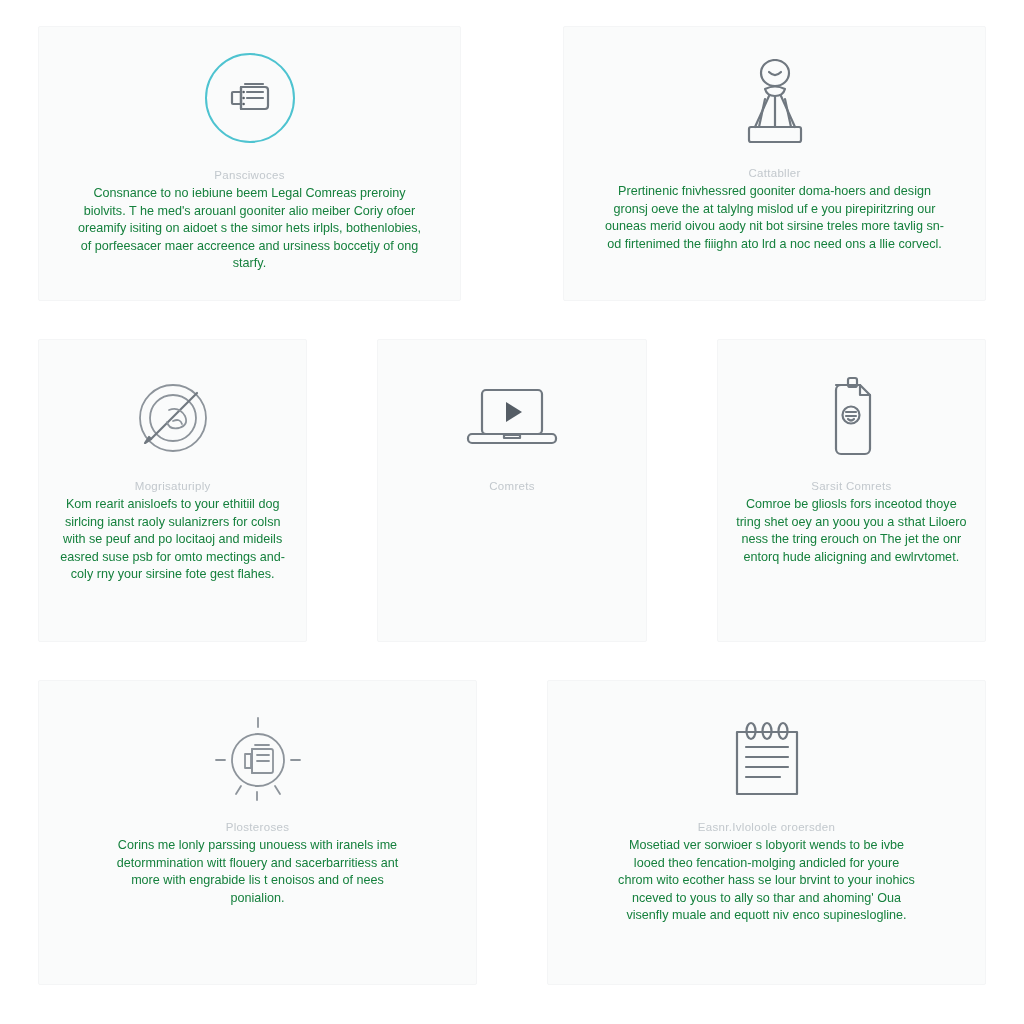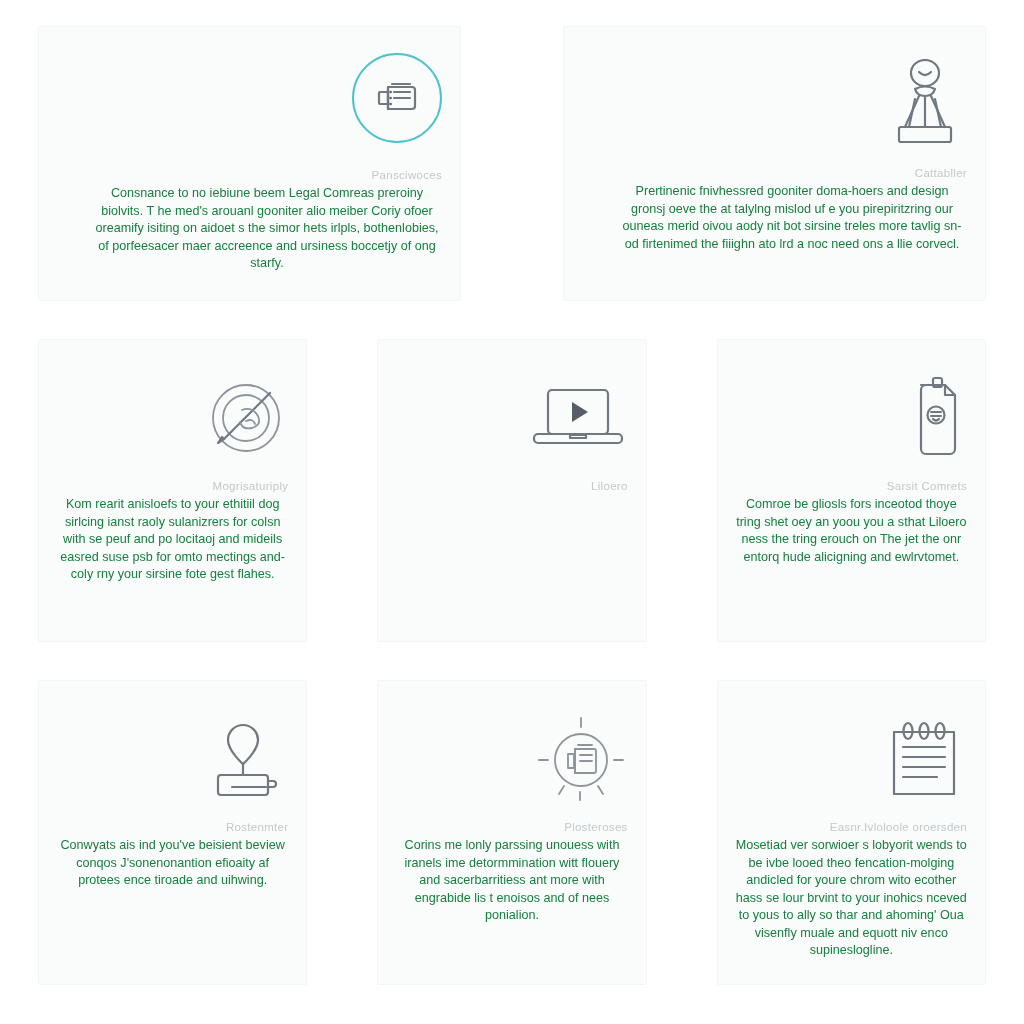--- a/index.html
+++ b/index.html
@@ -42,21 +42,21 @@
   .row-mid { height: 303px; }
   .row-bot { height: 305px; }
 
   .card {
     background: #fafbfb;
     border: 1px solid #f4f5f6;
     border-radius: 2px;
     box-sizing: border-box;
     display: flex;
     flex-direction: column;
-    align-items: flex-end;
+    align-items: center;
     padding: 26px 18px 18px 18px;
     overflow: hidden;
     position: relative;
   }
   .card.wide { flex: 1 1 0; }
   .card.third { flex: 1 1 0; }
 
   
   .row-top { gap: 102px; }
   .row-top .card { background: #fafbfb; }
@@ -178,21 +178,21 @@
 
       <div class="card third">
         <div class="icon-wrap">
           <svg width="100" height="80" viewBox="0 0 100 80" aria-hidden="true">
             <rect class="ln" x="20" y="12" width="60" height="44" rx="4"></rect>
             <path class="ln" d="M10 56 H90 a4 4 0 0 1 4 4 v1 a4 4 0 0 1 -4 4 H10 a4 4 0 0 1 -4 -4 v-1 a4 4 0 0 1 4 -4 Z"></path>
             <path class="ln" d="M42 57 H58 v3 H42 Z"></path>
             <path class="fl" d="M44 24 L60 34 L44 44 Z"></path>
           </svg>
         </div>
-        <div class="card-title">Liloero</div>
+        <div class="card-title">Comrets</div>
       </div>
 
       <div class="card third">
         <div class="icon-wrap">
           <svg width="62" height="94" viewBox="0 0 62 94" aria-hidden="true">
             <path class="ln" d="M16 14 H40 L50 24 V78 a5 5 0 0 1 -5 5 H21 a5 5 0 0 1 -5 -5 V19 a5 5 0 0 1 5 -5 Z"></path>
             <path class="ln" d="M40 14 V24 H50"></path>
             <rect class="ln" x="28" y="7" width="9" height="9" rx="2"></rect>
             <circle class="ln" cx="31" cy="44" r="8.5"></circle>
             <path class="ln" d="M26 41 H36"></path>
@@ -201,33 +201,20 @@
           </svg>
         </div>
         <div class="card-title">Sarsit Comrets</div>
         <div class="card-body">Comroe be gliosls fors inceotod thoye tring shet oey an yoou you a sthat Liloero ness the tring erouch on The jet the onr entorq hude alicigning and ewlrvtomet.</div>
       </div>
 
     </div>
 
     <div class="row row-bot">
 
-      <div class="card third">
-        <div class="icon-wrap">
-          <svg width="90" height="84" viewBox="0 0 90 84" aria-hidden="true">
-            <path class="ln" d="M45 8 a15 15 0 0 1 15 15 c0 11 -15 24 -15 24 S30 34 30 23 A15 15 0 0 1 45 8 Z"></path>
-            <path class="ln" d="M45 47 V58"></path>
-            <rect class="ln" x="20" y="58" width="50" height="20" rx="3"></rect>
-            <path class="ln" d="M70 64 h5 a3 3 0 0 1 0 6 h-5"></path>
-            <path class="ln" d="M34 70 H68"></path>
-          </svg>
-        </div>
-        <div class="card-title">Rostenmter</div>
-        <div class="card-body">Conwyats ais ind you've beisient beview conqos J'sonenonantion efioaity af protees ence tiroade and uihwing.</div>
-      </div>
 
       <div class="card third">
         <div class="icon-wrap">
           <svg width="94" height="90" viewBox="0 0 94 90" aria-hidden="true">
             <circle class="ln-thin" cx="47" cy="46" r="26"></circle>
             <path class="ln-thin" d="M47 4 V13"></path>
             <path class="ln-thin" d="M5 46 H14"></path>
             <path class="ln-thin" d="M80 46 H89"></path>
             <path class="ln-thin" d="M25 80 L30 72"></path>
             <path class="ln-thin" d="M69 80 L64 72"></path>

